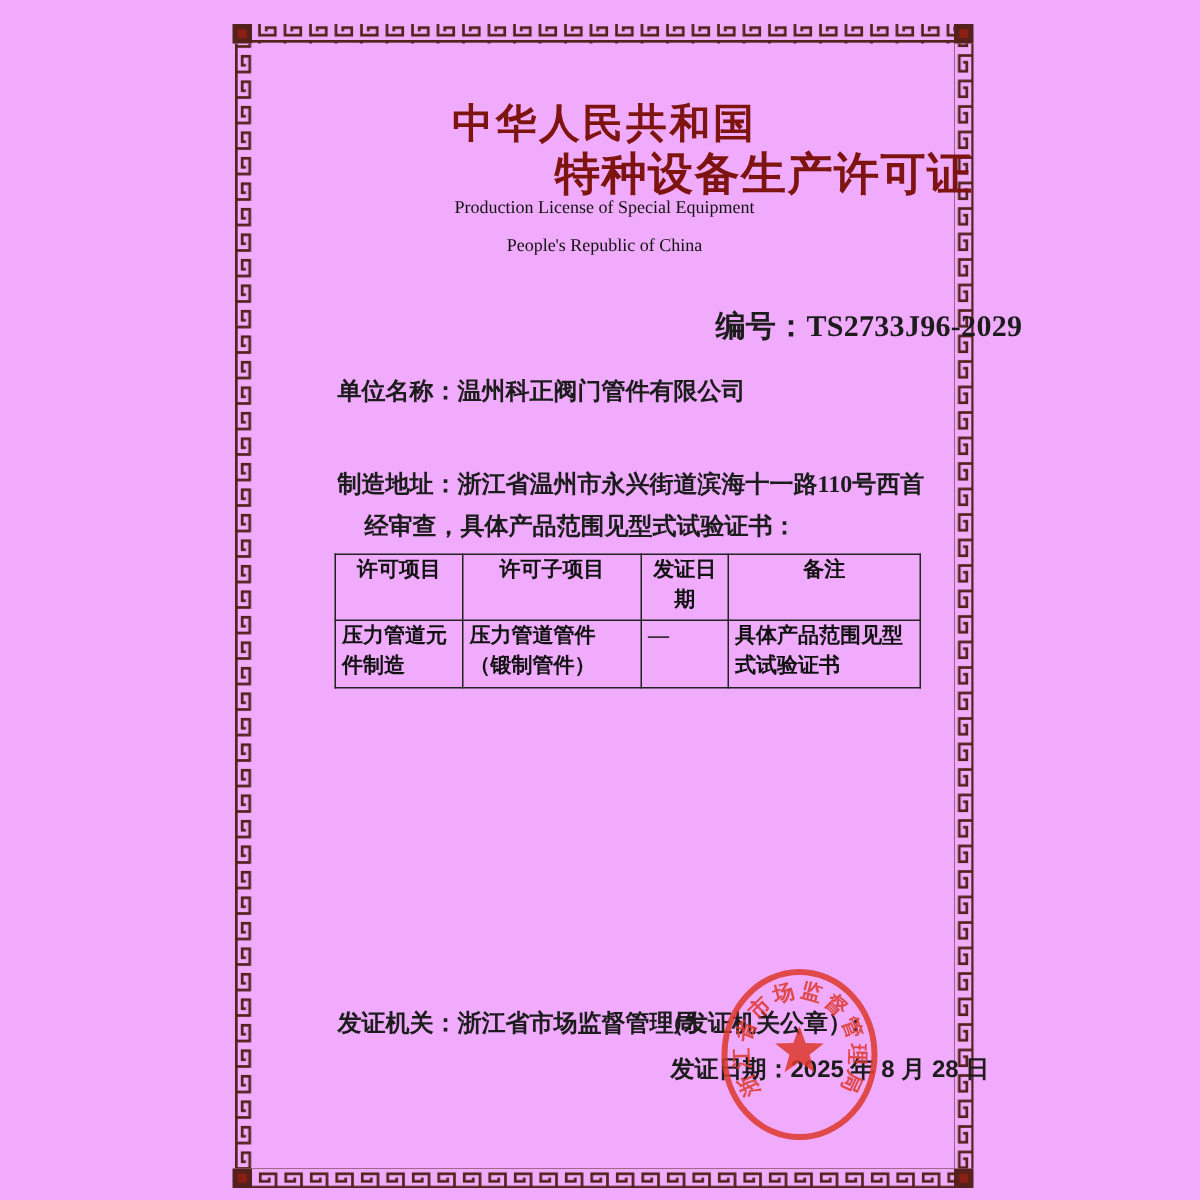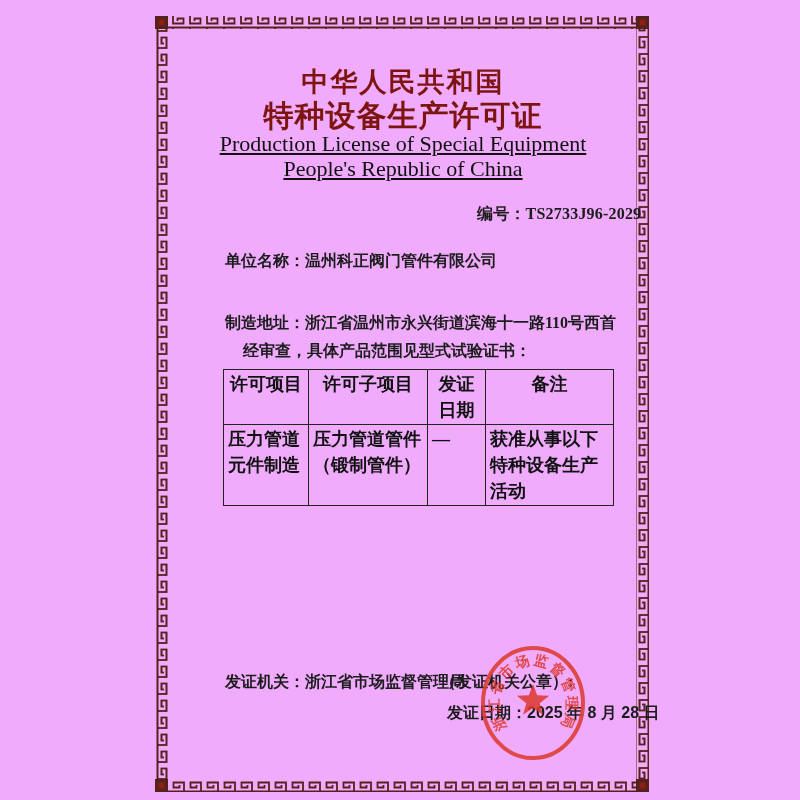--- a/index.html
+++ b/index.html
@@ -4,34 +4,34 @@
 <style>
   html,body{margin:0;padding:0;background:#ffffff;}
   .page{
     position:relative;width:800px;height:800px;background:#f0abfc;overflow:hidden;
     font-family:"Liberation Serif","DejaVu Serif",serif;color:#1c1c1c;
   }
   .abs{position:absolute;}
   .border-svg,.seal-svg{position:absolute;left:0;top:0;pointer-events:none;}
   .title-block{left:157px;width:492px;text-align:center;}
   .t-cn1{top:64px;font-size:27px;font-weight:700;color:#7d1410;letter-spacing:2px;}
-  .t-cn2{top:96px;font-size:30px;font-weight:700;color:#7d1410;letter-spacing:1px;}
-  .t-en{font-size:22px;font-weight:400;color:#111;text-decoration:underline;}
+  .t-cn2{top:96px;font-size:30px;font-weight:700;color:#7d1410;letter-spacing:1px;text-align:right;}
+  .t-en{font-size:12px;font-weight:400;color:#111;}
   .t-en1{top:131px;}
   .t-en2{top:156px;}
-  .license-line{left:477px;top:204px;font-size:16px;font-weight:700;letter-spacing:0.2px;}
+  .license-line{left:477px;top:204px;font-size:20px;font-weight:700;letter-spacing:0.2px;}
   .field-line{left:225px;font-size:16px;font-weight:700;white-space:nowrap;}
   .f0{top:251px;}
   .f1{top:282px;}
   .f2{top:313px;}
   .intro-line{left:243px;top:341px;font-size:16px;font-weight:700;white-space:nowrap;}
   .lic-table{
     position:absolute;left:223px;top:369px;width:390px;
     border-collapse:collapse;table-layout:fixed;
-    font-size:18px;font-weight:700;line-height:1.45;color:#111;
+    font-size:14px;font-weight:700;line-height:1.45;color:#111;
   }
   .lic-table th,.lic-table td{border:1.6px solid #222;padding:1px 4px;vertical-align:top;}
   .lic-table th{height:20px;text-align:center;font-weight:700;padding:1px 2px;}
   .lic-table td{height:42px;text-align:left;}
   .col1{width:85px;}.col2{width:119px;}.col3{width:58px;}.col4{width:128px;}
   .dash-cell{vertical-align:top;padding-top:10px;}
   .footer-line{font-size:16px;font-weight:700;white-space:nowrap;}
   .fl-issuer{left:225px;top:672px;}
   .fl-sealnote{left:440px;top:672px;}
   .fl-valid{left:225px;top:703px;}
@@ -104,21 +104,21 @@
         <th>许可子项目</th>
         <th>发证日期</th>
         <th>备注</th>
       </tr>
     </thead>
     <tbody>
       <tr>
         <td>压力管道元件制造</td>
         <td>压力管道管件（锻制管件）</td>
         <td class="dash-cell">—</td>
-        <td>获准从事以下特种设备生产活动</td>
+        <td>具体产品范围见型式试验证书</td>
       </tr>
     </tbody>
   </table>
 
   <div class="abs footer-line fl-issuer">
     <span>发证机关：</span><span>浙江省市场监督管理局</span>
   </div>
   <div class="abs footer-line fl-sealnote">（发证机关公章）:</div>
   <div class="abs footer-line fl-issue">
     <span>发证日期：</span><span class="date-sans">2025 年 8 月 28 日</span>

